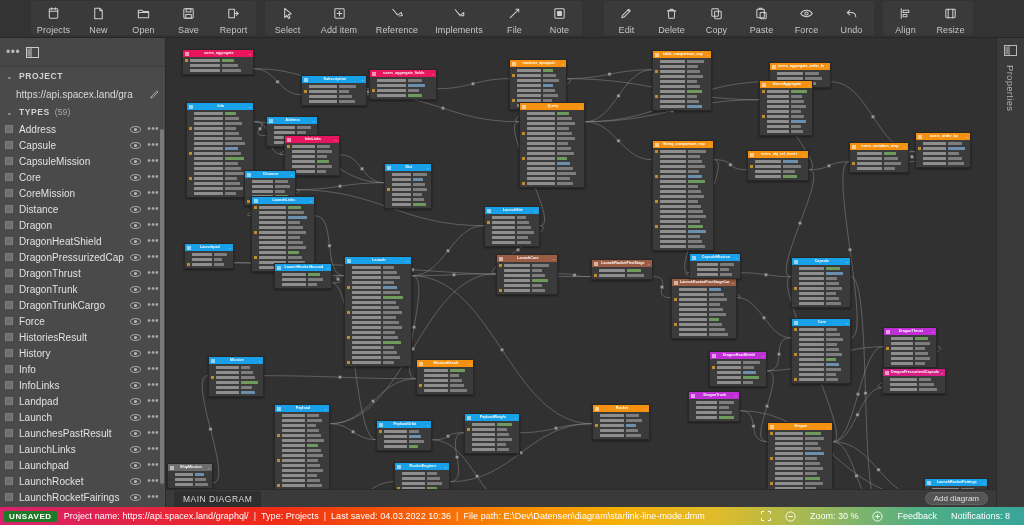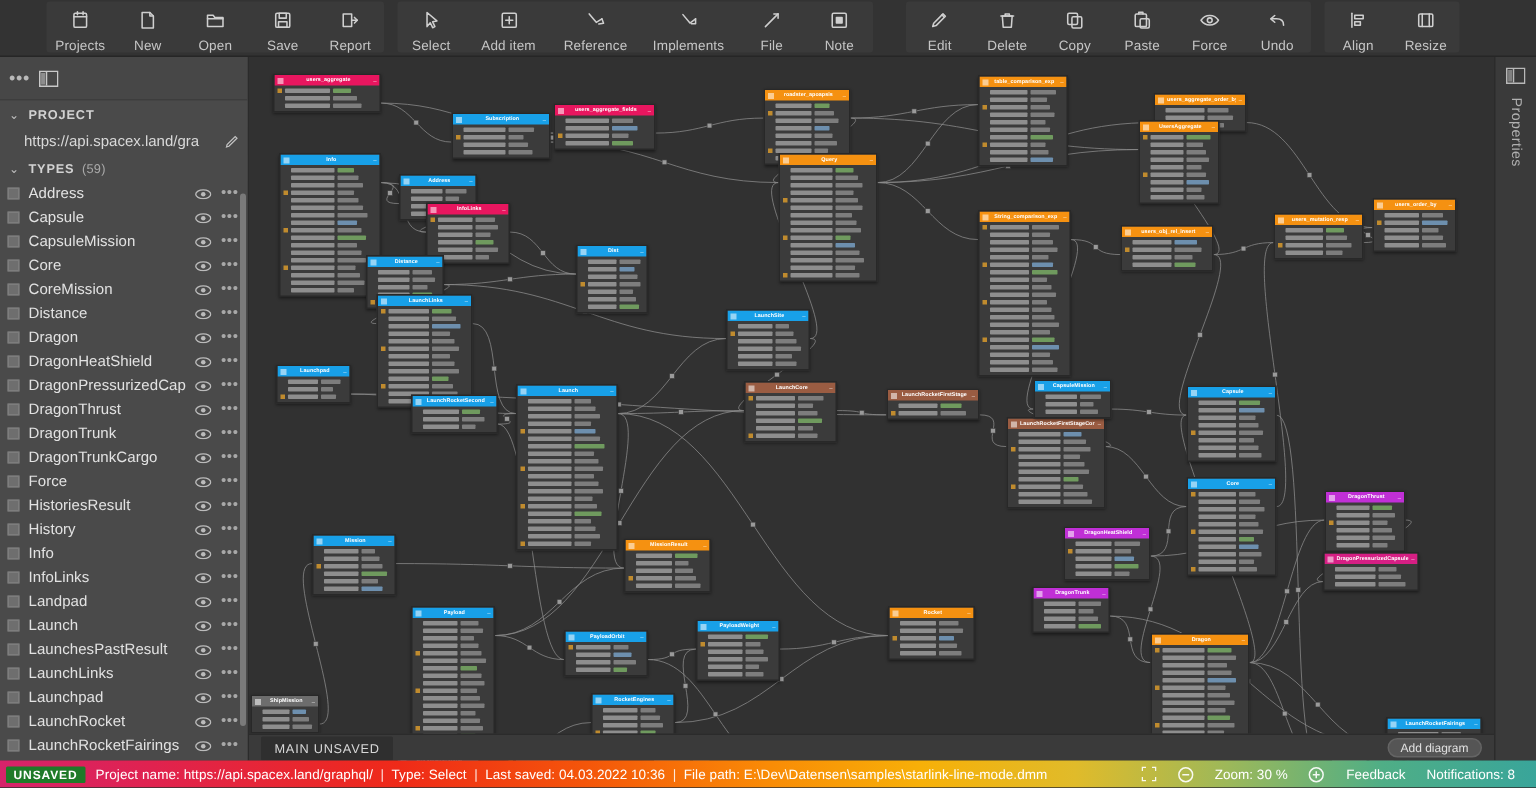--- a/index.html
+++ b/index.html
@@ -2809,45 +2809,45 @@
               <span class="fkey-ic blank"></span>
               <span class="fname" style="width:44%"></span>
               <span class="ftype" style="width:32%"></span>
             </div>
           </div>
         </div>
       </div>
   </div>
 
   <div class="tabbar">
-    <div class="dtab">MAIN UNSAVED</div>
+    <div class="dtab">MAIN DIAGRAM</div>
     <div class="tab-spacer"></div>
     <div class="add-diagram">Add diagram</div>
   </div>
 
   <div class="rail">
     <span class="rail-ico">
       <svg width="13" height="11" viewBox="0 0 13 11">
           <rect x="0.5" y="0.5" width="12" height="10" fill="none" stroke="#b8b8b8"></rect>
           <line x1="5" y1="1" x2="5" y2="10" stroke="#b8b8b8"></line>
           <rect x="1.4" y="1.6" width="2.6" height="7.8" fill="#808080"></rect>
         </svg>
     </span>
     <span class="rail-lbl">Properties</span>
   </div>
 
   <div class="statusbar">
     <span class="unsaved-badge">UNSAVED</span>
     <span class="st-text">Project name: https://api.spacex.land/graphql/</span>
     <span class="st-sep">|</span>
-    <span class="st-text" style="margin-left:0">Type: Select</span>
+    <span class="st-text" style="margin-left:0">Type: Projects</span>
     <span class="st-sep">|</span>
     <span class="st-text" style="margin-left:0">Last saved: 04.03.2022 10:36</span>
     <span class="st-sep">|</span>
-    <span class="st-text" style="margin-left:0">File path: E:\Dev\Datensen\samples\starlink-line-mode.dmm</span>
+    <span class="st-text" style="margin-left:0">File path: E:\Dev\Datensen\diagram\starlink-line-mode.dmm</span>
     <span class="st-spacer"></span>
     <span class="st-ico">
       <svg width="10" height="10" viewBox="0 0 10 10">
           <path d="M0.5 3V0.5H3M7 0.5H9.5V3M9.5 7V9.5H7M3 9.5H0.5V7" fill="none" stroke="#fff" stroke-width="1"></path>
         </svg>
     </span>
     <span class="st-ico">
       <svg width="11" height="11" viewBox="0 0 11 11">
           <circle cx="5.5" cy="5.5" r="4.6" fill="none" stroke="#fff" stroke-width="1"></circle>
           <line x1="3.2" y1="5.5" x2="7.8" y2="5.5" stroke="#fff" stroke-width="1"></line>

